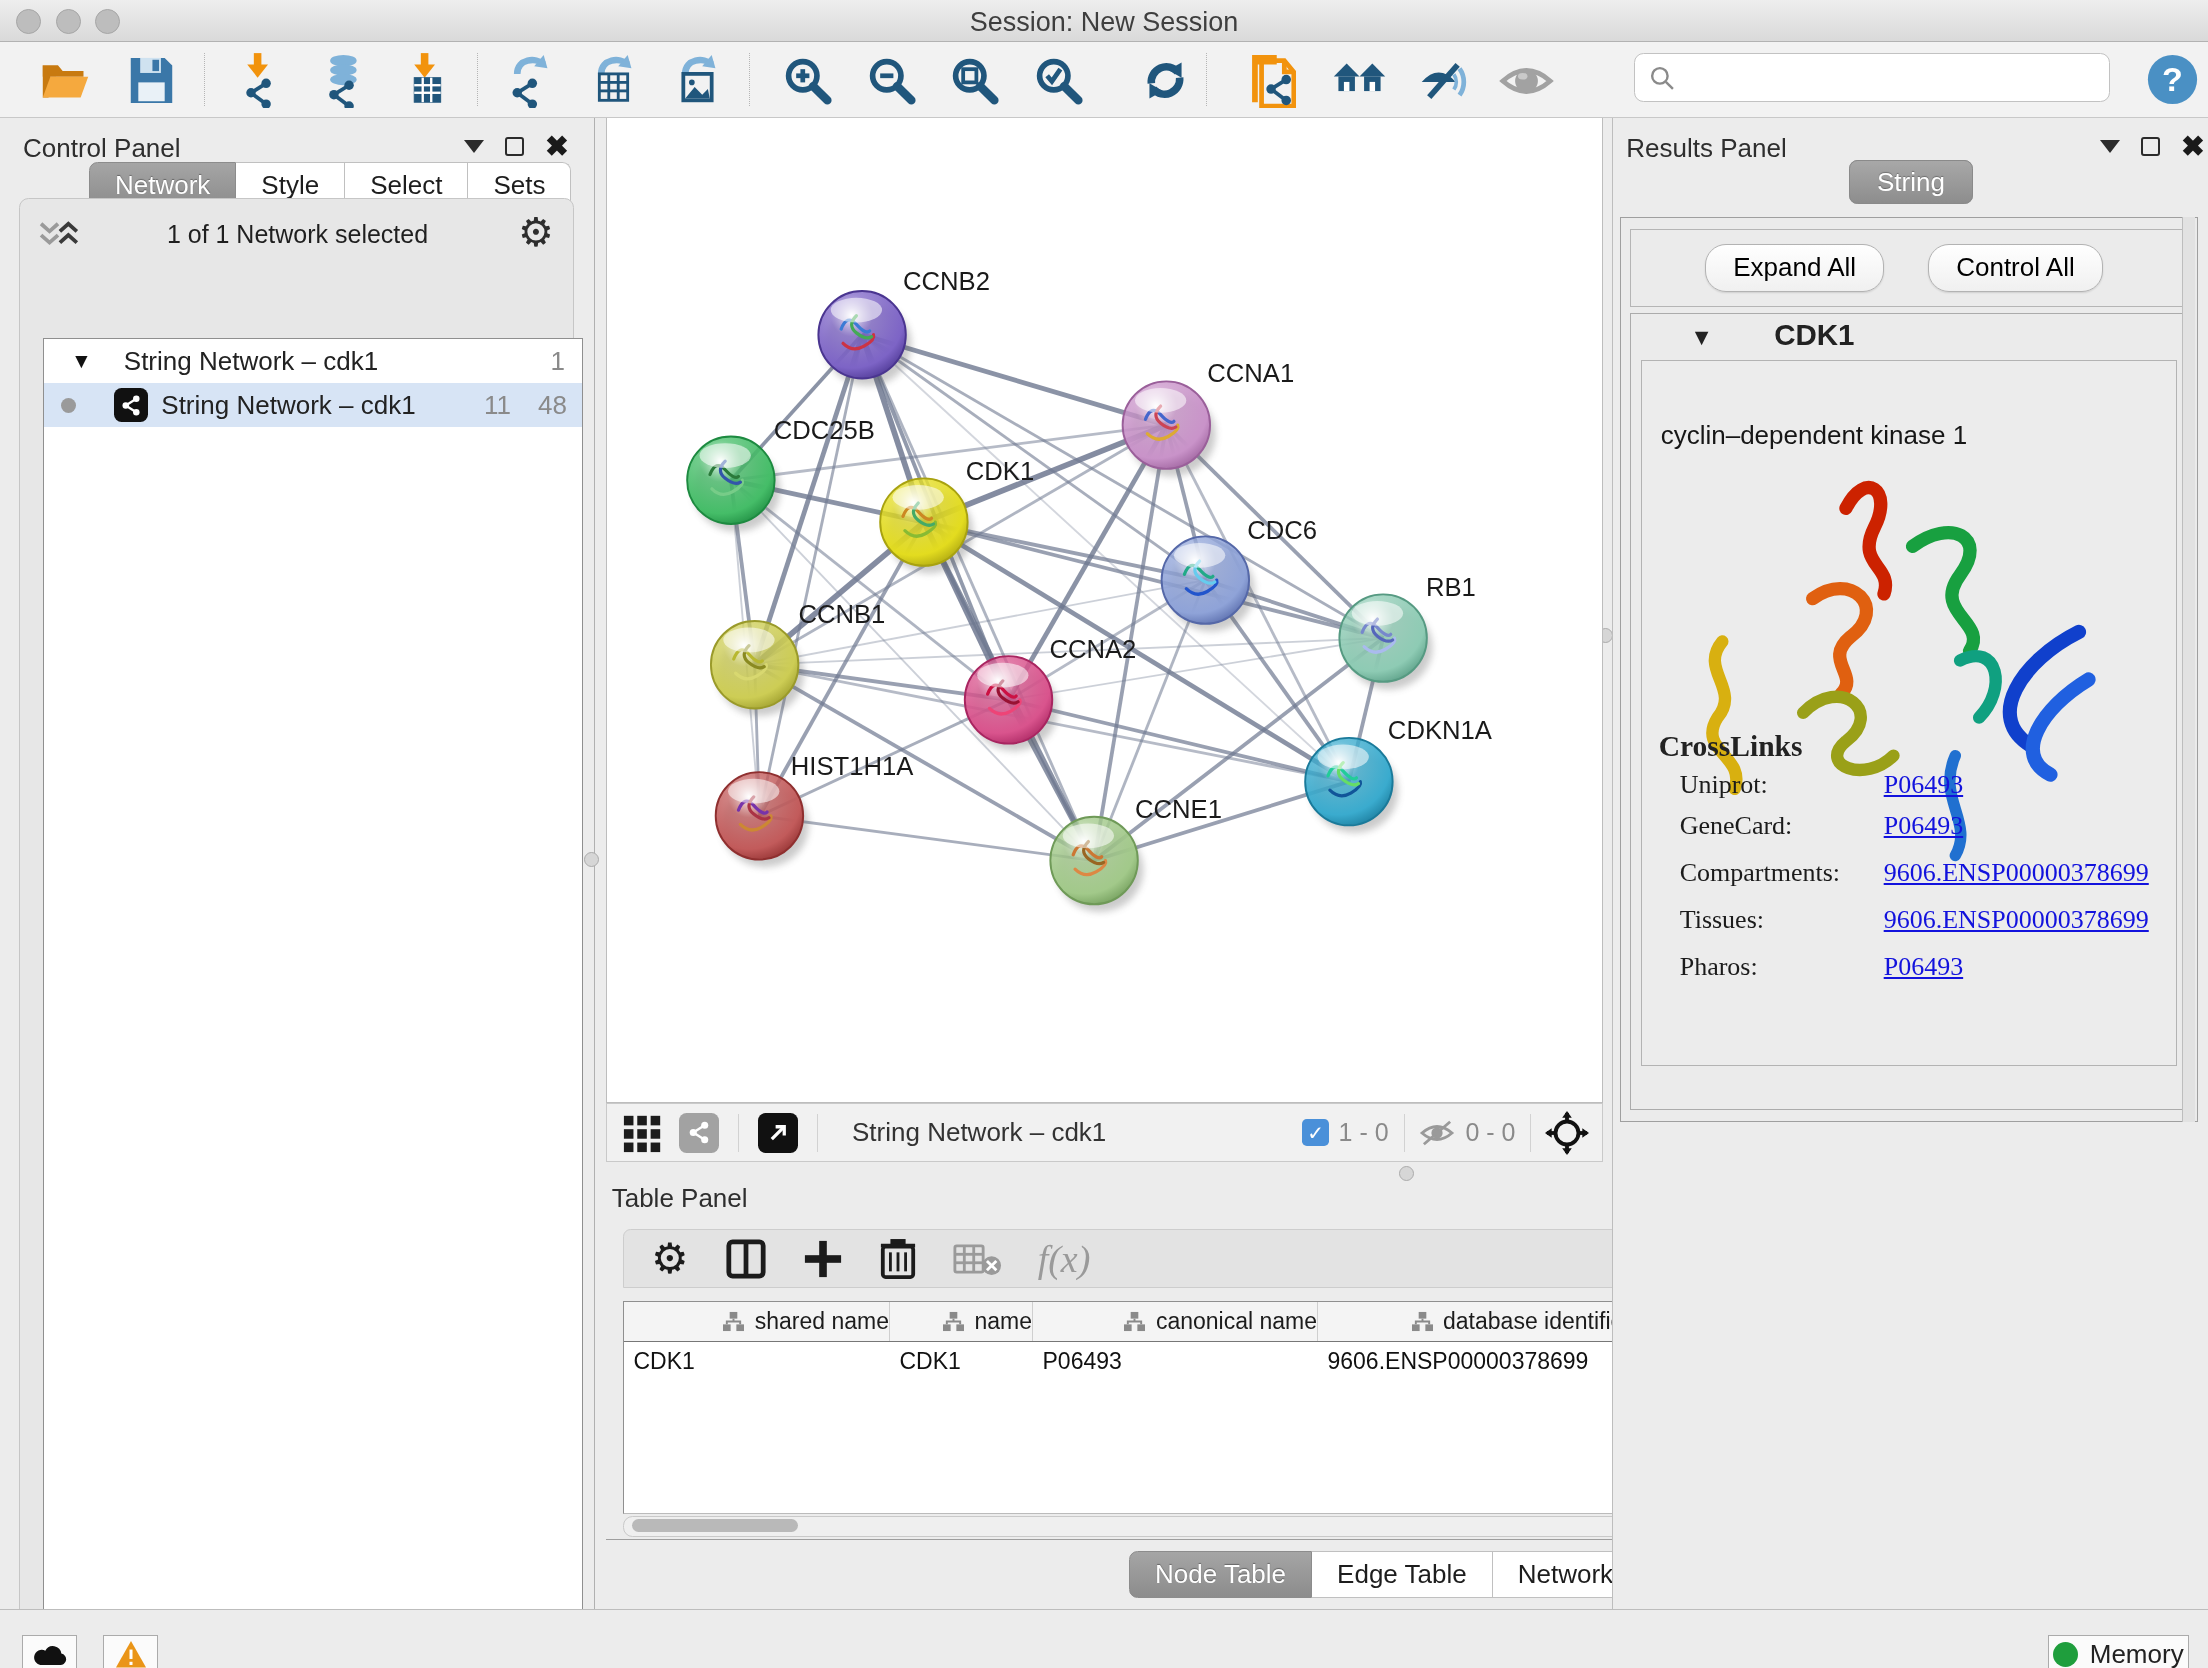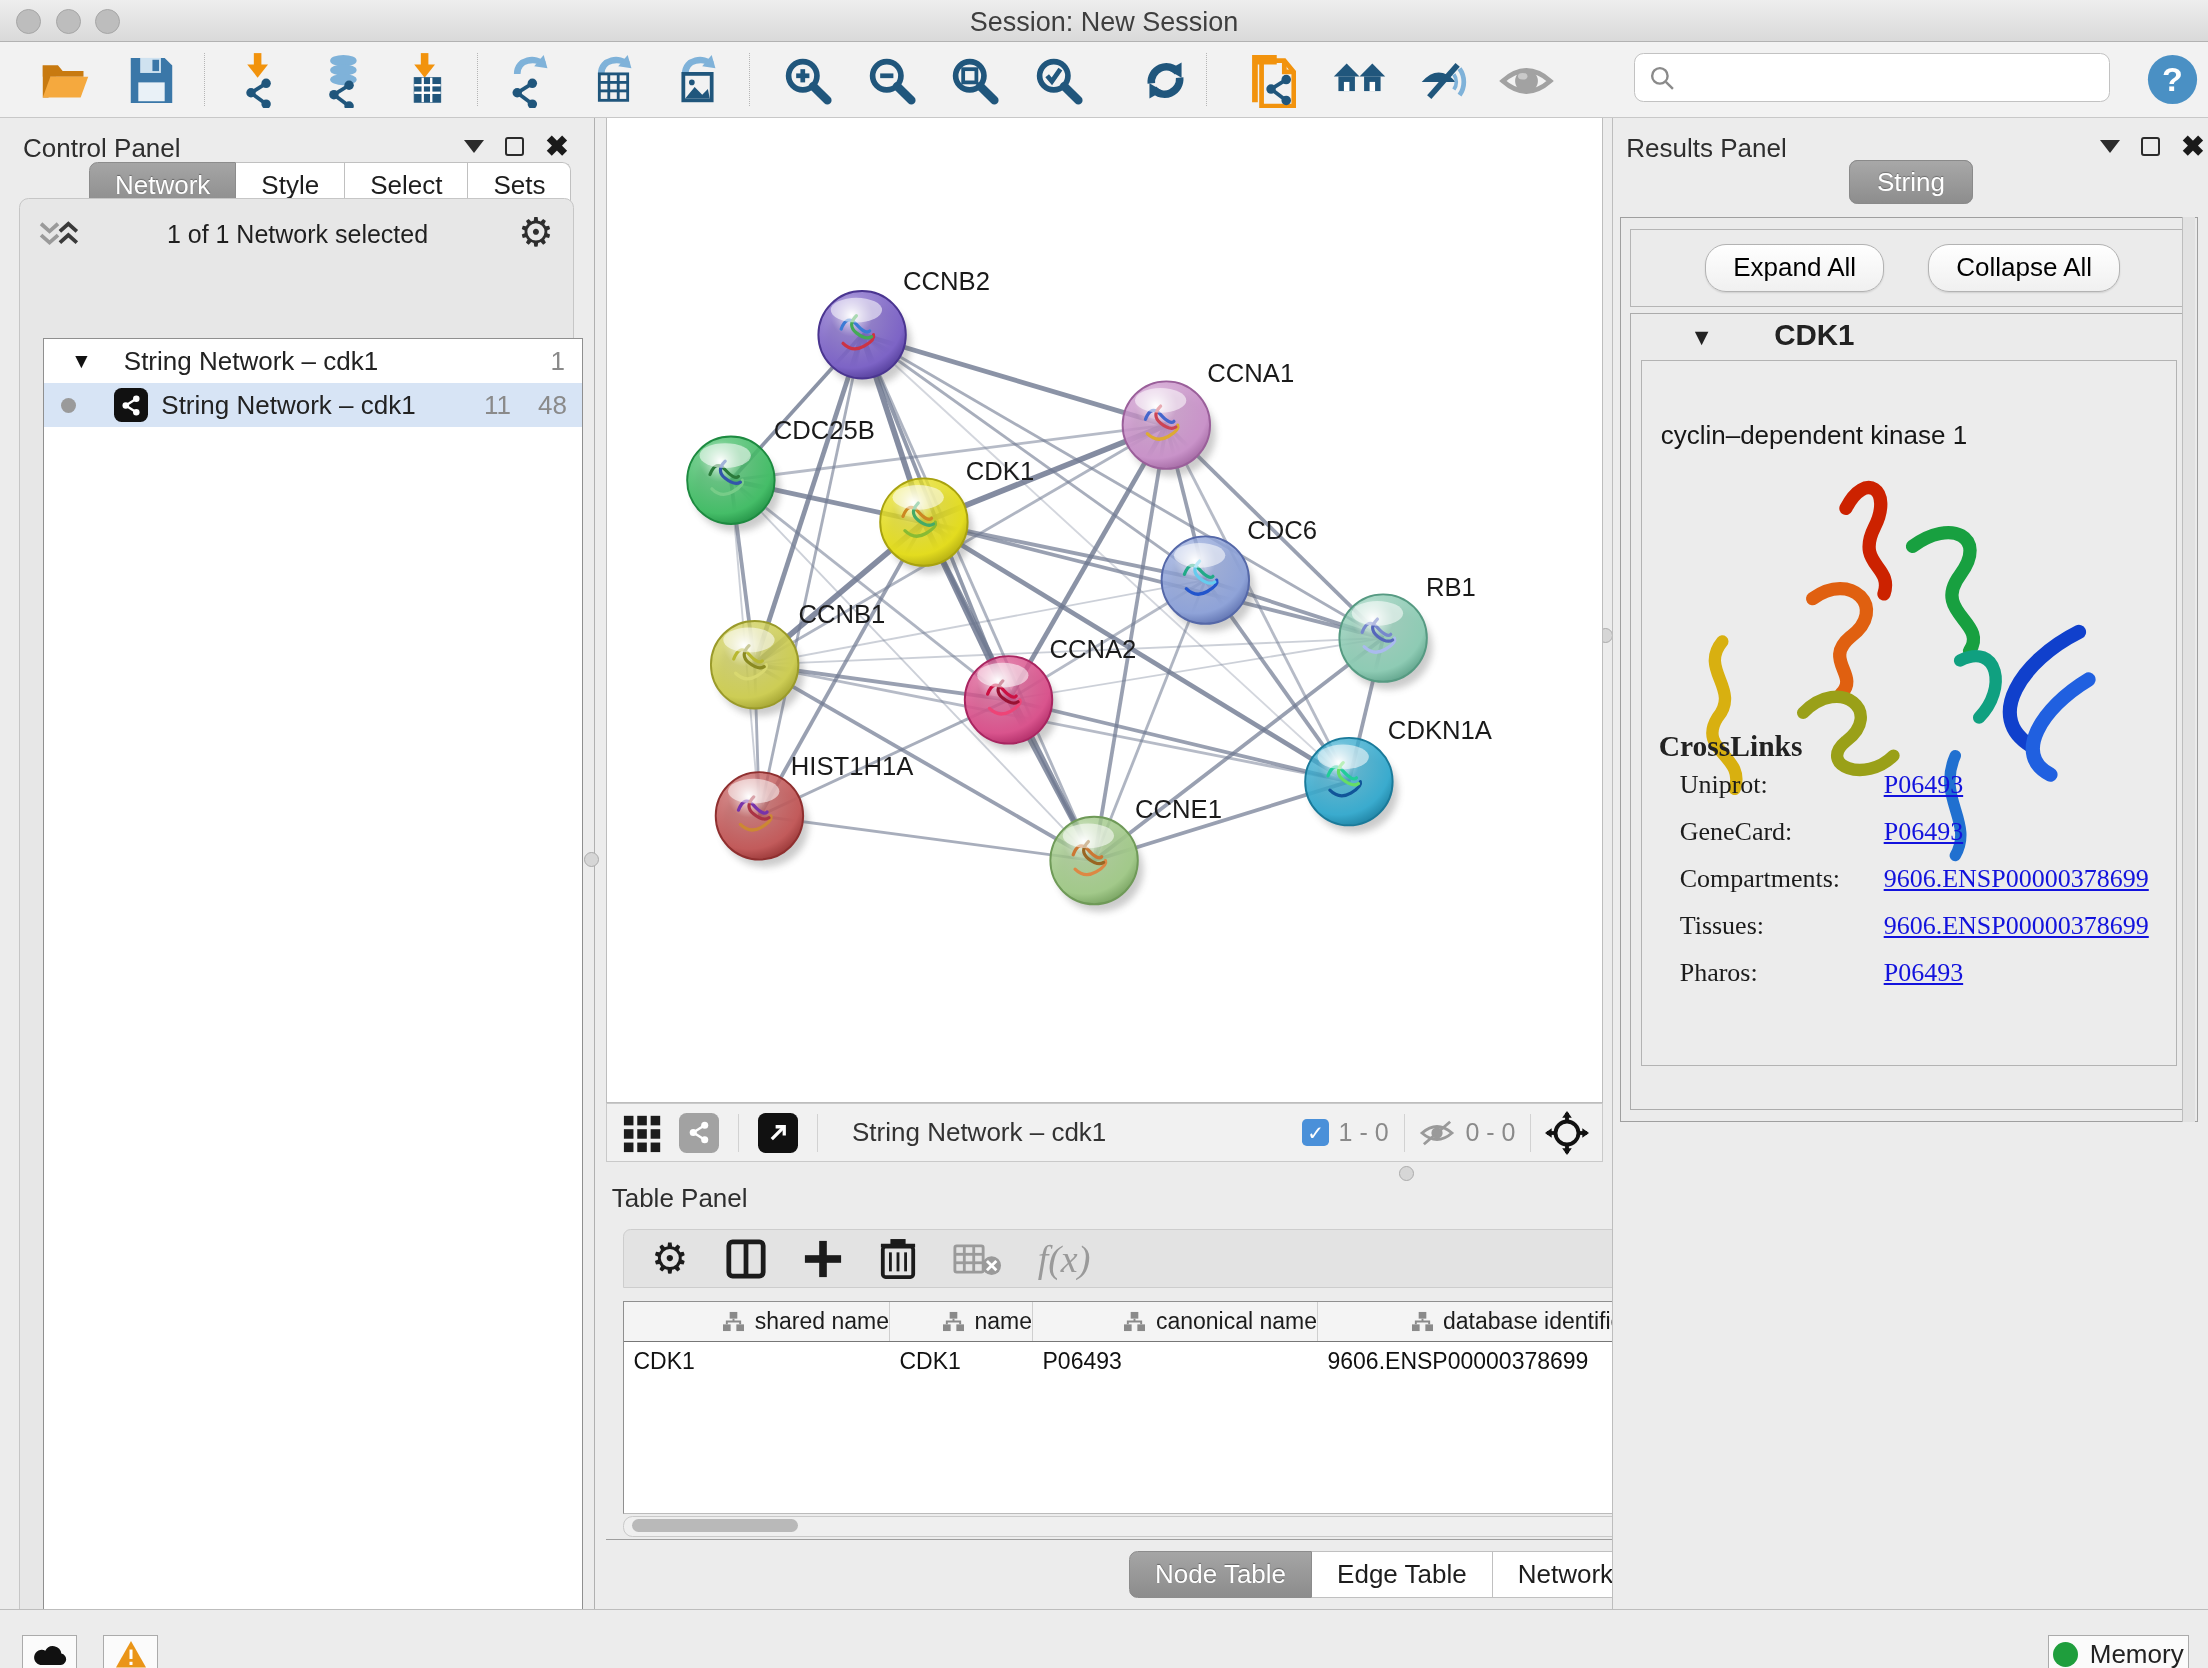--- a/index.html
+++ b/index.html
@@ -821,21 +821,21 @@
     <div class="wc-collapse"></div>
     <div class="wc-float"></div>
     <div class="wc-close">✖</div>
   </div>
   <div class="abs" style="left:0; width:596px; top:49px; text-align:center">
     <span class="rp-tab">String</span>
   </div>
   <div id="rp-outer" class="abs">
     <div id="rp-btnbox" class="abs">
       <button class="rp-btn abs" style="left:74px; top:13.3px">Expand All</button>
-      <button class="rp-btn abs" style="left:297px; top:13.3px">Collapse All</button>
+      <button class="rp-btn abs" style="left:297px; top:13.3px">Control All</button>
     </div>
     <div id="rp-section" class="abs">
       <span class="abs" style="left:59px; top:9.5px; font-size:23px">▼</span>
       <span class="abs" style="left:143px; top:3.8px; font-size:29.5px; font-weight:bold">CDK1</span>
       <div id="rp-inner" class="abs">
         <div class="abs" style="left:19px; top:59px; font-size:26px; color:#161616">cyclin–dependent kinase 1</div>
         <svg class="abs" style="left:28.5px; top:95px" width="447" height="409" viewBox="0 0 470 430">
           <g fill="none" stroke-linecap="round">
             <path d="M185,55 C205,15 235,35 215,75 C195,115 235,115 225,145" stroke="#cc2200" stroke-width="14"></path>
             <path d="M150,150 C190,120 230,160 190,190 C160,215 200,230 180,250" stroke="#e06010" stroke-width="14"></path>
@@ -843,21 +843,21 @@
             <path d="M140,270 C180,230 225,270 185,300 C155,325 205,345 235,315" stroke="#9aa018" stroke-width="13"></path>
             <path d="M255,95 C295,65 335,85 305,125 C275,165 335,175 315,205" stroke="#18a040" stroke-width="14"></path>
             <path d="M305,215 C345,195 355,245 325,275" stroke="#10a080" stroke-width="13"></path>
             <path d="M430,185 C370,215 330,275 380,305" stroke="#1040cc" stroke-width="15"></path>
             <path d="M440,235 C390,265 360,315 400,335" stroke="#2060e0" stroke-width="15"></path>
             <path d="M300,315 C280,360 320,385 300,420" stroke="#2070d0" stroke-width="12"></path>
           </g>
         </svg>
         <div class="abs serif" style="left:17px; top:369px; font-size:29.5px; font-weight:bold">CrossLinks</div>
         <div id="xl-rows" class="abs" style="left:38px; top:409px; width:476px">
-            <div style="display: flex; margin-bottom: 17px;">
+            <div style="display: flex; margin-bottom: 11px;">
               <span class="serif xl-label" style="width:204px">Uniprot:</span>
   <a class="serif xl-link" href="#">P06493</a>
             </div>
             <div style="display: flex; margin-bottom: 17px;">
               <span class="serif xl-label" style="width:204px">GeneCard:</span>
   <a class="serif xl-link" href="#">P06493</a>
             </div>
             <div style="display: flex; margin-bottom: 17px;">
               <span class="serif xl-label" style="width:204px">Compartments:</span>
   <a class="serif xl-link" href="#">9606.ENSP00000378699</a>

